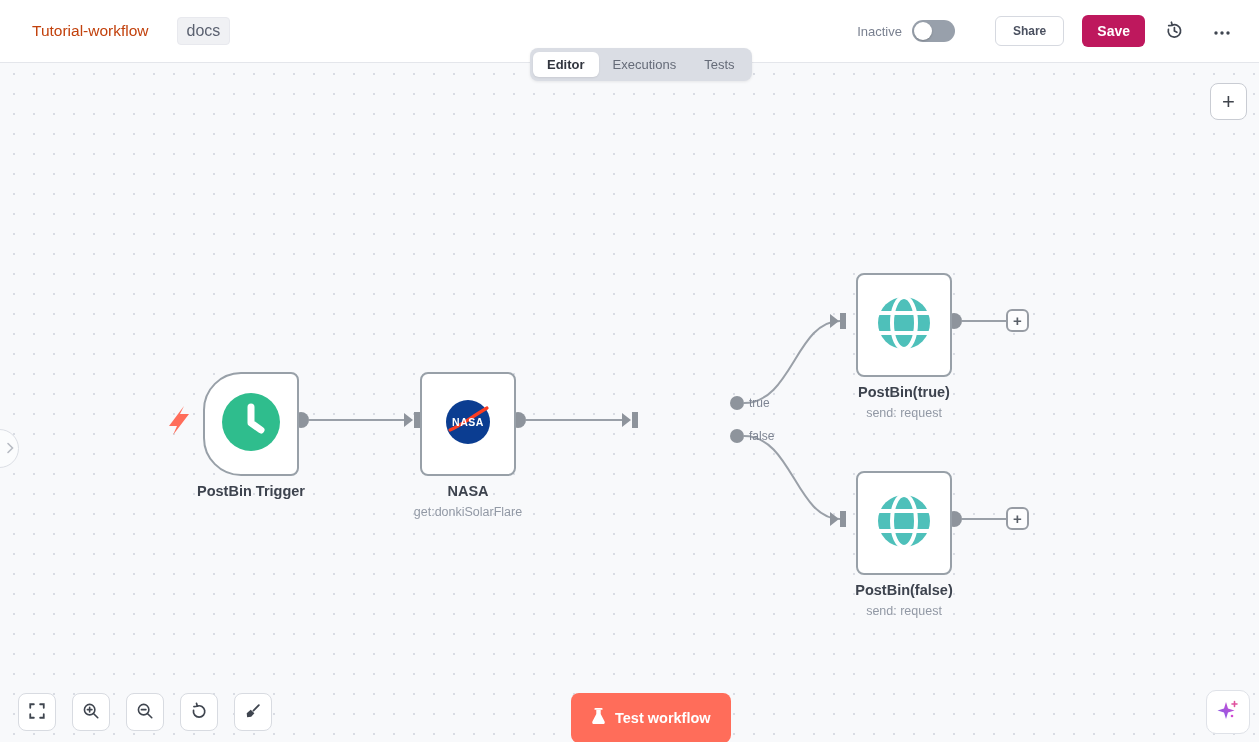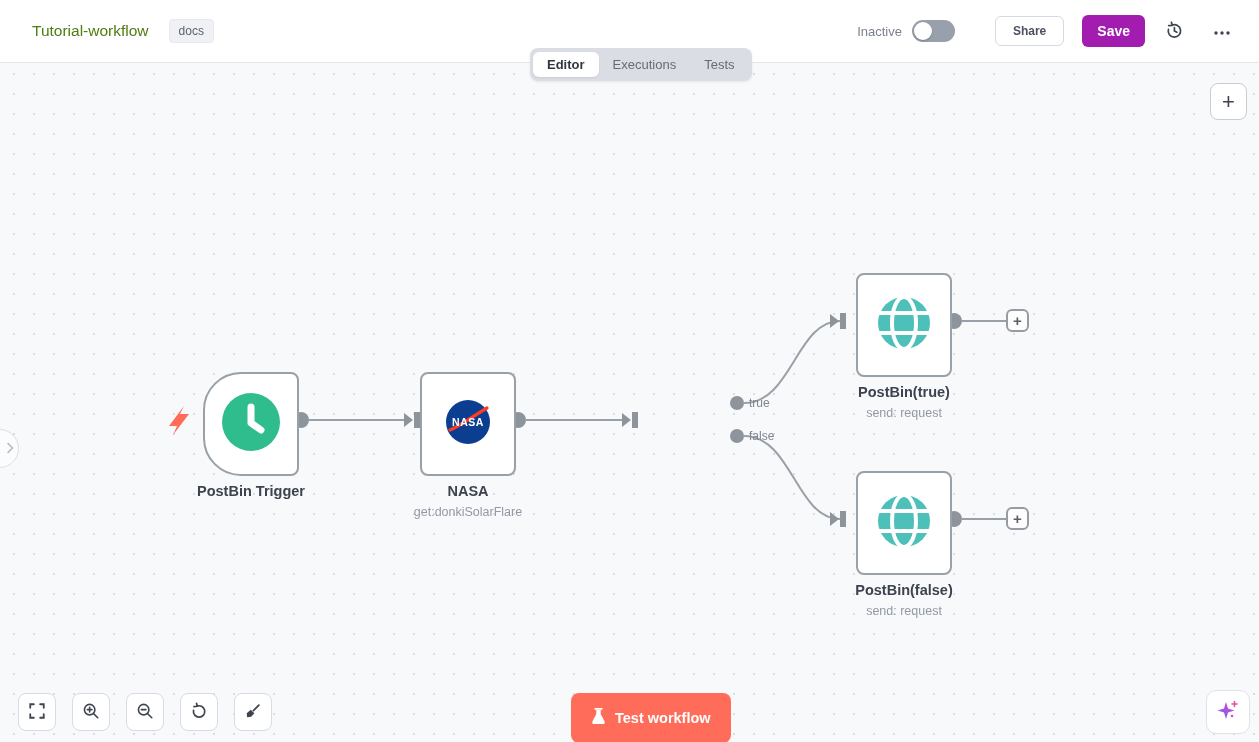--- a/index.html
+++ b/index.html
@@ -2,31 +2,31 @@
 <html><head>
 <meta charset="utf-8">
 <style>
   * { margin:0; padding:0; box-sizing:border-box; }
   html,body { width:1259px; height:742px; font-family:"Liberation Sans", sans-serif; background:#fff; overflow:hidden; }
   .app { position:relative; width:1259px; height:742px; }
 
   
   .header { position:absolute; top:0; left:0; right:0; height:63px; background:#fff;
             border-bottom:1px solid #e4e6eb; display:flex; align-items:center; padding:0 22px; z-index:5; }
-  .wf-title { font-size:15.5px; font-weight:500; color:#4d7c0f; margin-left:10px; }
-  .wf-tag { margin-left:20px; background:#f0f1f4; border:1px solid #e8e9ee; color:#5b6170;
-            font-size:12px; padding:4px 9px; border-radius:4px; cursor:pointer; }
+  .wf-title { font-size:15.5px; font-weight:500; color:#c2410c; margin-left:10px; }
+  .wf-tag { margin-left:28px; background:#f0f1f4; border:1px solid #e8e9ee; color:#5b6170;
+            font-size:16px; padding:4px 9px; border-radius:4px; cursor:pointer; }
   .header-right { margin-left:auto; display:flex; align-items:center; }
   .status-label { font-size:13px; color:#7a8190; margin-right:10px;text-align:right; }
   .toggle { width:43px; height:22px; border-radius:11px; background:#98a0ab; position:relative; cursor:pointer; }
   .toggle .knob { position:absolute; top:2px; left:2px; width:18px; height:18px; border-radius:50%; background:#fff;
                   box-shadow:0 1px 2px rgba(0,0,0,.2); }
   .btn-share { margin-left:40px; background:#fff; border:1px solid #d6d9e0; border-radius:6px;
                padding:7px 17px; font-size:12px; font-weight:600; color:#4b5160; cursor:pointer; }
-  .btn-save { margin-left:18px; background:#a21caf; border:none; border-radius:6px;
+  .btn-save { margin-left:18px; background:#be185d; border:none; border-radius:6px;
               padding:8px 15px; font-size:14px; font-weight:600; color:#fff; cursor:pointer; }
   .icon-btn { width:30px; height:30px; border:none; background:transparent; display:flex;
               align-items:center; justify-content:center; cursor:pointer; color:#3f4550; }
   .icon-btn.history { margin-left:14px; }
   .icon-btn.more { margin-left:18px; }
 
   
   .tabstrip { position:absolute; top:48px; left:530px; height:33px; background:#dadde4; border-radius:8px;
               display:flex; align-items:center; padding:3px; z-index:6; box-shadow:0 1px 3px rgba(0,0,0,.08); }
   .tab { font-size:13px; color:#656b78; padding:5px 14px; border-radius:6px; cursor:pointer; white-space:nowrap; }

